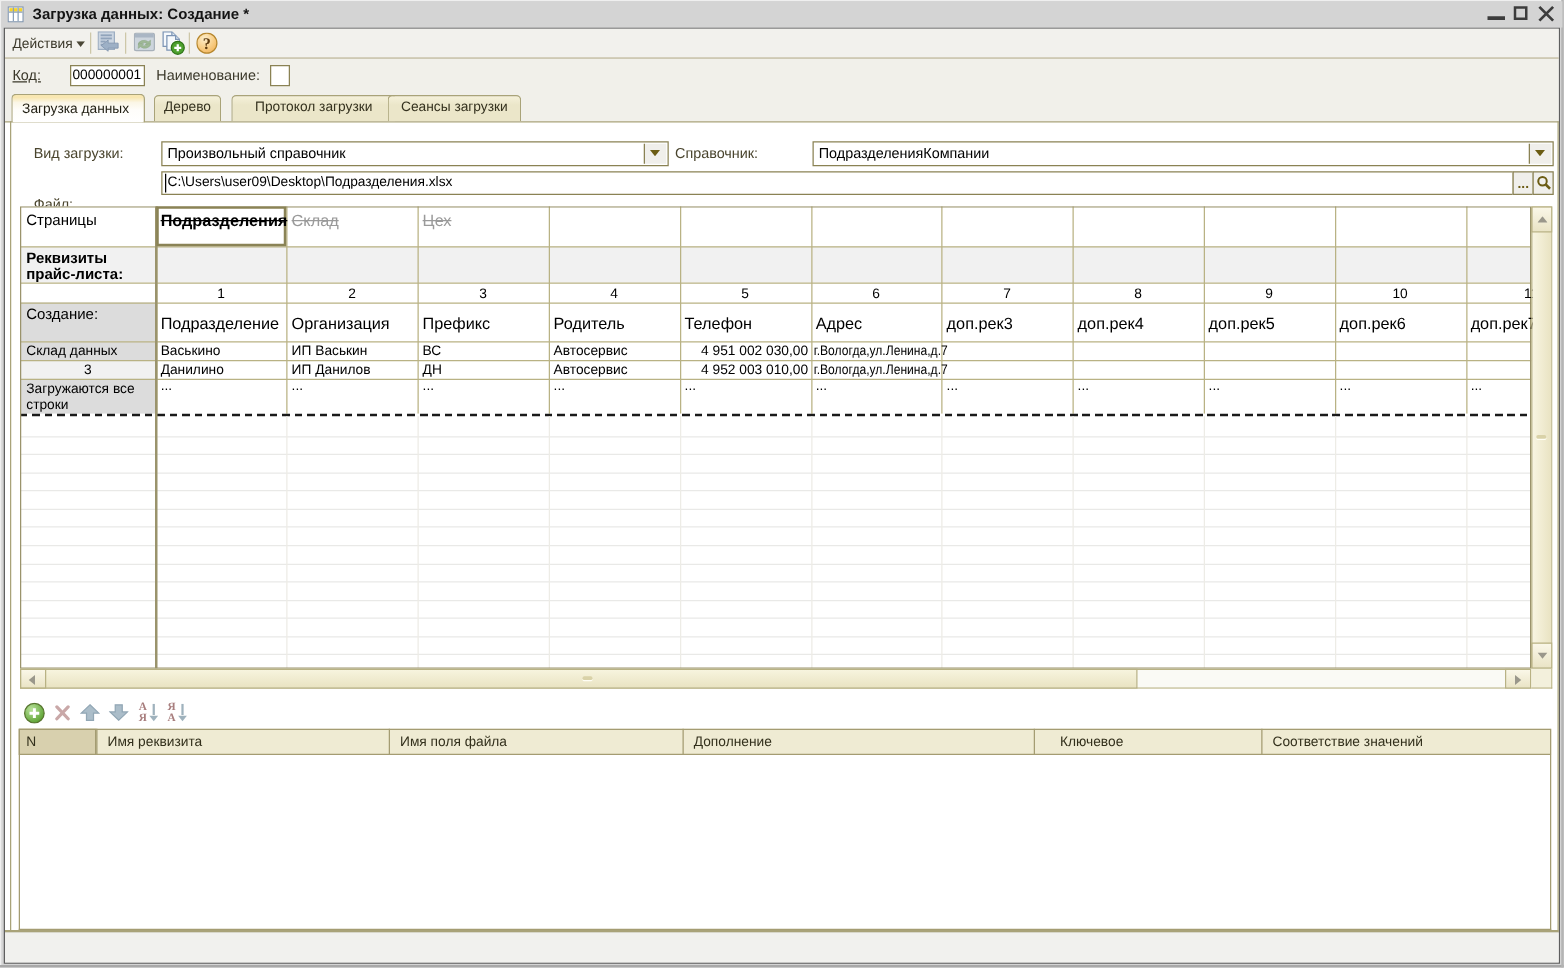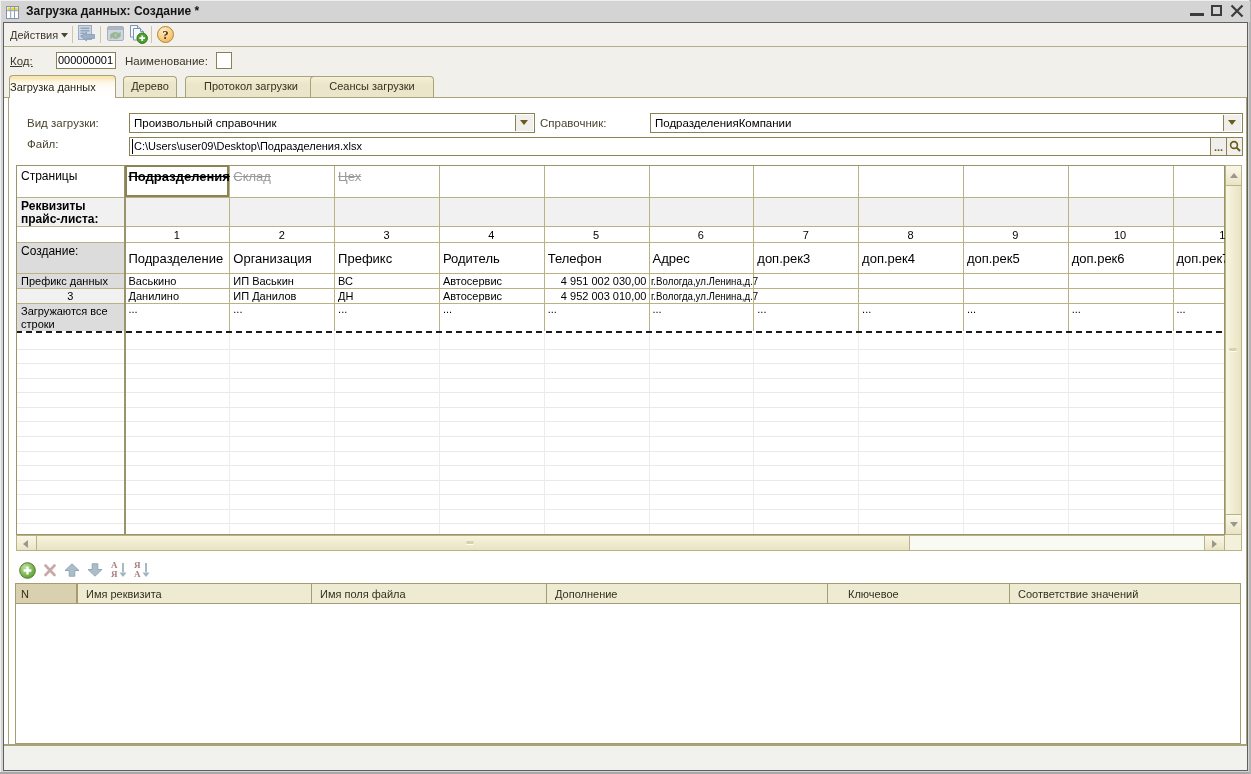--- a/index.html
+++ b/index.html
@@ -97,25 +97,25 @@
   <div class="abs" style="left:4px;top:744px;width:1243px;height:2px;background:#a9a379;"></div>
 
   <div id="tabs">
       <div>
         <div class="abs" style="left:123px;top:76px;width:54px;height:21px;background:linear-gradient(#f5f1da,#ebe6c9 35%,#ebe6c9);border:1px solid #a9a379;border-bottom:none;border-radius:4px 4px 0 0;box-sizing:border-box;z-index:2;">
           <div style="position:absolute;left:0;right:0;top:3px;text-align:center;font-size:11px;color:#35321f;">Дерево</div>
         </div>
         <div class="abs" style="left:185px;top:76px;width:132px;height:21px;background:linear-gradient(#f5f1da,#ebe6c9 35%,#ebe6c9);border:1px solid #a9a379;border-bottom:none;border-radius:4px 4px 0 0;box-sizing:border-box;z-index:2;">
           <div style="position:absolute;left:0;right:0;top:3px;text-align:center;font-size:11px;color:#35321f;">Протокол загрузки</div>
         </div>
-        <div class="abs" style="left:310px;top:76px;width:124px;height:21px;background:linear-gradient(#f5f1da,#ebe6c9 35%,#ebe6c9);border:1px solid #a9a379;border-bottom:none;border-radius:4px 4px 0 0;box-sizing:border-box;z-index:2;">
+        <div class="abs" style="left:310px;top:76px;width:107px;height:21px;background:linear-gradient(#f5f1da,#ebe6c9 35%,#ebe6c9);border:1px solid #a9a379;border-bottom:none;border-radius:4px 4px 0 0;box-sizing:border-box;z-index:2;">
           <div style="position:absolute;left:0;right:0;top:3px;text-align:center;font-size:11px;color:#35321f;">Сеансы загрузки</div>
         </div>
         <div class="abs" style="left:9px;top:75px;width:107px;height:23px;background:linear-gradient(#f8e7b2 2px,#fbf6e6 6px,#fefdfa 12px,#ffffff);border:1px solid #a9a379;border-bottom:none;border-radius:4px 4px 0 0;box-sizing:border-box;z-index:3;">
-          <div style="position:absolute;left:0;right:4px;top:5px;font-size:11px;color:#201e12;">Загрузка данных</div>
+          <div style="position:absolute;left:0;right:4px;top:5px;text-align:center;font-size:11px;color:#201e12;">Загрузка данных</div>
         </div>
       </div>
     </div>
 
   <div class="abs" style="left:27px;top:117px;font-size:11.5px;color:#4a452e;">Вид загрузки:</div>
   <div class="abs" style="left:129px;top:113px;width:406px;height:20px;background:#fff;border:1px solid #8a8254;box-sizing:border-box;">
     <div class="abs" style="left:4px;top:3px;font-size:11.5px;color:#000;white-space:nowrap;">Произвольный справочник</div>
     <div class="abs" style="right:1px;top:1px;width:17px;height:16px;background:#f0efeb;border-left:1px solid #8a8254;">
       <svg width="9" height="6" style="position:absolute;left:4px;top:5px;">
           <path d="M0 0 L8 0 L4 5 Z" fill="#6b5c14"></path>
@@ -125,21 +125,21 @@
   <div class="abs" style="left:540px;top:117px;font-size:11.5px;color:#4a452e;">Справочник:</div>
   <div class="abs" style="left:650px;top:113px;width:593px;height:20px;background:#fff;border:1px solid #8a8254;box-sizing:border-box;">
     <div class="abs" style="left:4px;top:3px;font-size:11.5px;color:#000;white-space:nowrap;">ПодразделенияКомпании</div>
     <div class="abs" style="right:1px;top:1px;width:17px;height:16px;background:#f0efeb;border-left:1px solid #8a8254;">
       <svg width="9" height="6" style="position:absolute;left:4px;top:5px;">
           <path d="M0 0 L8 0 L4 5 Z" fill="#6b5c14"></path>
         </svg>
     </div>
   </div>
 
-  <div class="abs" style="left:27px;top:138px;font-size:11.5px;color:#4a452e;">Файл:</div>
+  <div class="abs" style="left:27px;top:158px;font-size:11.5px;color:#4a452e;">Файл:</div>
   <div class="abs" style="left:129px;top:137px;width:1082px;height:19px;background:#fff;border:1px solid #8a8254;box-sizing:border-box;">
     <div class="abs" style="left:4px;top:2px;font-size:11px;color:#000;white-space:nowrap;">C:\Users\user09\Desktop\Подразделения.xlsx</div>
     <div class="abs" style="left:2px;top:1px;width:1px;height:15px;background:#000;"></div>
   </div>
   <div class="abs" style="left:1210px;top:137px;width:17px;height:19px;background:#f0efeb;border:1px solid #8a8254;box-sizing:border-box;">
     <div class="abs" style="left:3px;top:3px;font-size:11px;font-weight:bold;color:#6b5c14;">...</div>
   </div>
   <div class="abs" style="left:1226px;top:137px;width:17px;height:19px;background:#f0efeb;border:1px solid #8a8254;box-sizing:border-box;">
     <svg width="13" height="13" style="position:absolute;left:2px;top:2px;">
       <circle cx="5" cy="5" r="3.4" fill="none" stroke="#6b5c14" stroke-width="1.6"></circle>
@@ -219,21 +219,21 @@
       <div class="abs" style="left:217.3px;top:86px;white-space:nowrap;font-size:13px;color:#000;">Организация</div>
       <div class="abs" style="left:322.1px;top:86px;white-space:nowrap;font-size:13px;color:#000;">Префикс</div>
       <div class="abs" style="left:426.9px;top:86px;white-space:nowrap;font-size:13px;color:#000;">Родитель</div>
       <div class="abs" style="left:531.7px;top:86px;white-space:nowrap;font-size:13px;color:#000;">Телефон</div>
       <div class="abs" style="left:636.5px;top:86px;white-space:nowrap;font-size:13px;color:#000;">Адрес</div>
       <div class="abs" style="left:741.3px;top:86px;white-space:nowrap;font-size:13px;color:#000;">доп.рек3</div>
       <div class="abs" style="left:846.1px;top:86px;white-space:nowrap;font-size:13px;color:#000;">доп.рек4</div>
       <div class="abs" style="left:950.9px;top:86px;white-space:nowrap;font-size:13px;color:#000;">доп.рек5</div>
       <div class="abs" style="left:1055.6999999999998px;top:86px;white-space:nowrap;font-size:13px;color:#000;">доп.рек6</div>
       <div class="abs" style="left:1160.5px;top:86px;white-space:nowrap;font-size:13px;color:#000;">доп.рек7</div>
-      <div class="abs" style="left:5px;top:109.5px;white-space:nowrap;font-size:11px;color:#000;">Префикс данных</div>
+      <div class="abs" style="left:5px;top:109.5px;white-space:nowrap;font-size:11px;color:#000;">Склад данных</div>
       <div class="abs" style="left:112.5px;top:109.5px;white-space:nowrap;font-size:11px;color:#000;">Васькино</div>
       <div class="abs" style="left:217.3px;top:109.5px;white-space:nowrap;font-size:11px;color:#000;">ИП Васькин</div>
       <div class="abs" style="left:322.1px;top:109.5px;white-space:nowrap;font-size:11px;color:#000;">ВС</div>
       <div class="abs" style="left:426.9px;top:109.5px;white-space:nowrap;font-size:11px;color:#000;">Автосервис</div>
       <div class="abs" style="left:527.7px;top:109.5px;width:102.79999999999995px;text-align:right;font-size:11px;color:#000;">4 951 002 030,00</div>
       <div class="abs" style="left:634.5px;top:109.5px;white-space:nowrap;font-size:11px;color:#000;z-index:2;transform:scaleX(0.88);transform-origin:0 0;">г.Вологда,ул.Ленина,д.7</div>
       <div class="abs" style="left:0;top:125px;width:108.5px;text-align:center;font-size:11px;color:#000;">3</div>
       <div class="abs" style="left:112.5px;top:125px;white-space:nowrap;font-size:11px;color:#000;">Данилино</div>
       <div class="abs" style="left:217.3px;top:125px;white-space:nowrap;font-size:11px;color:#000;">ИП Данилов</div>
       <div class="abs" style="left:322.1px;top:125px;white-space:nowrap;font-size:11px;color:#000;">ДН</div>

